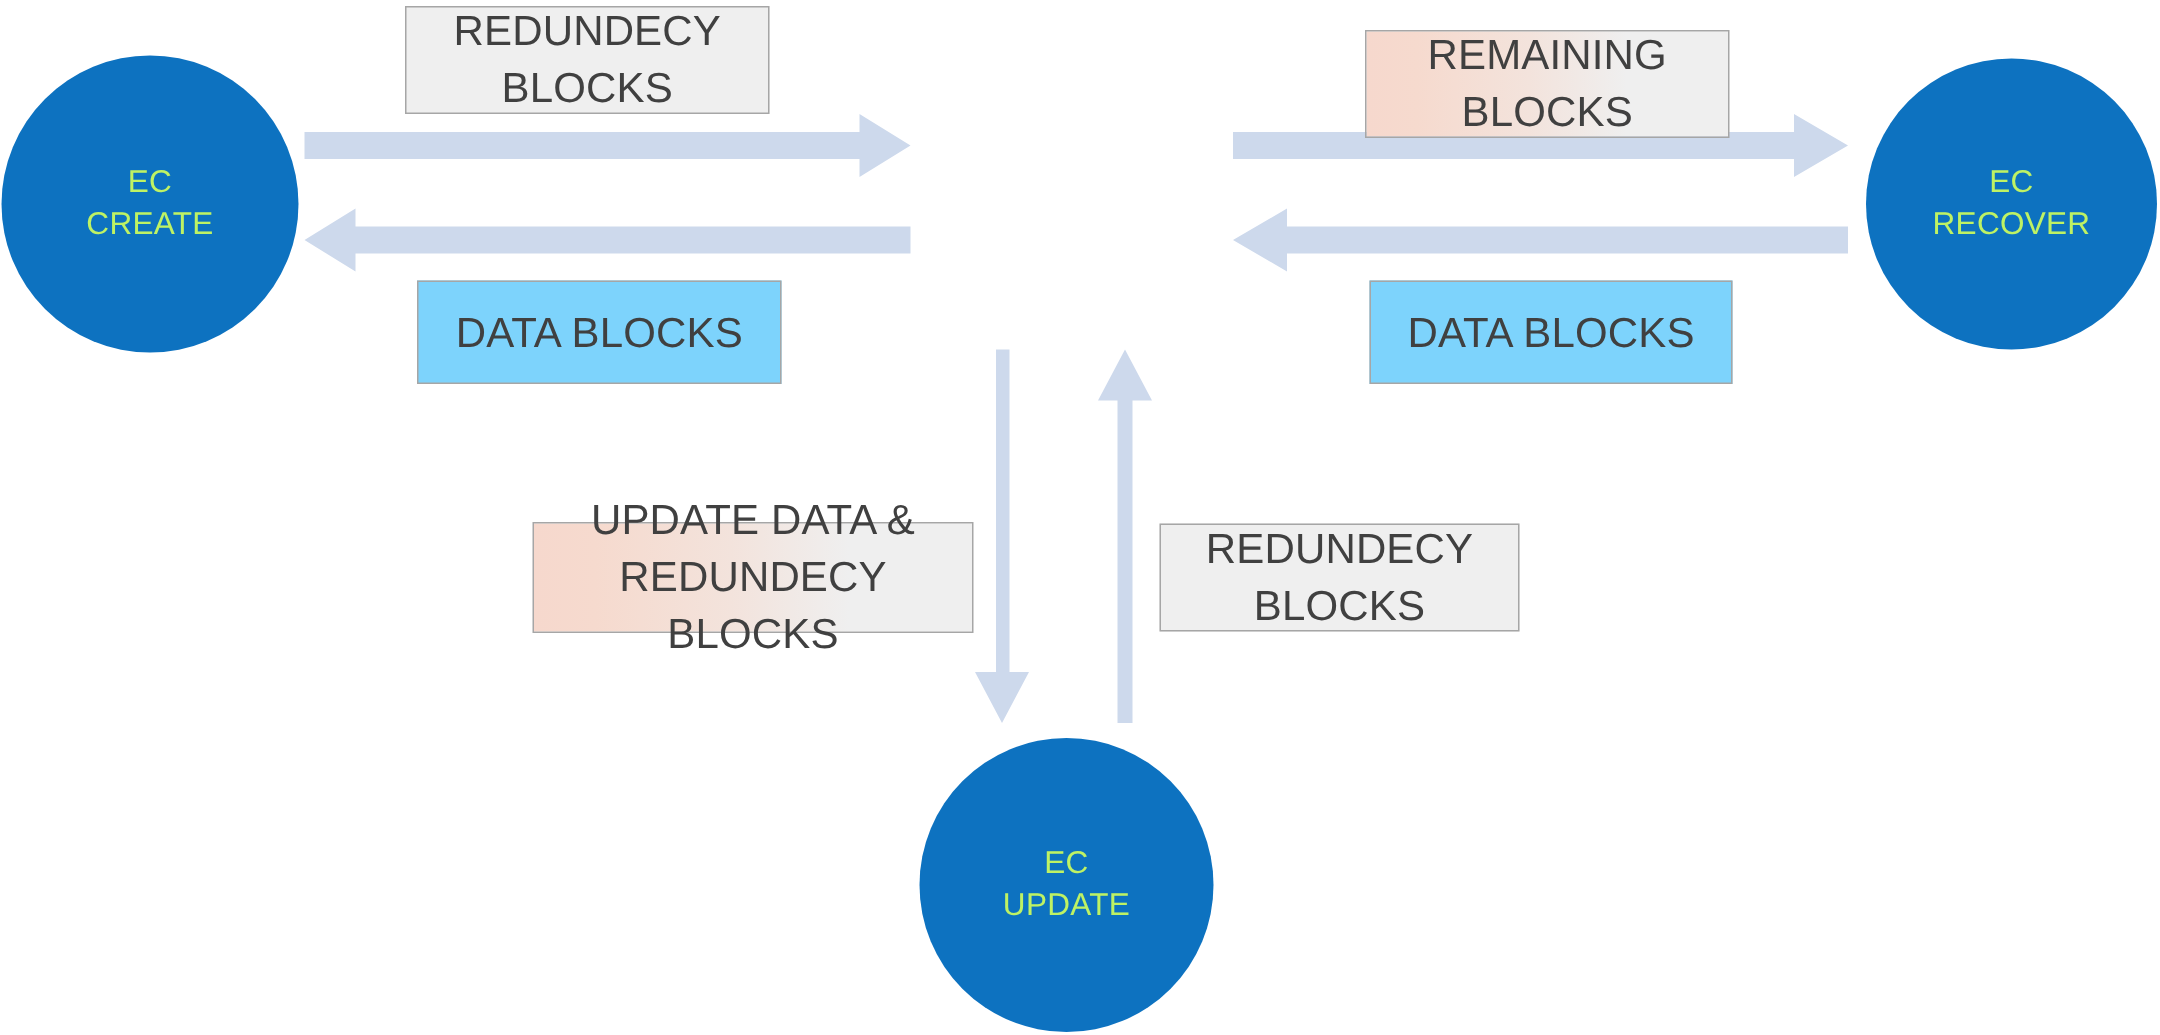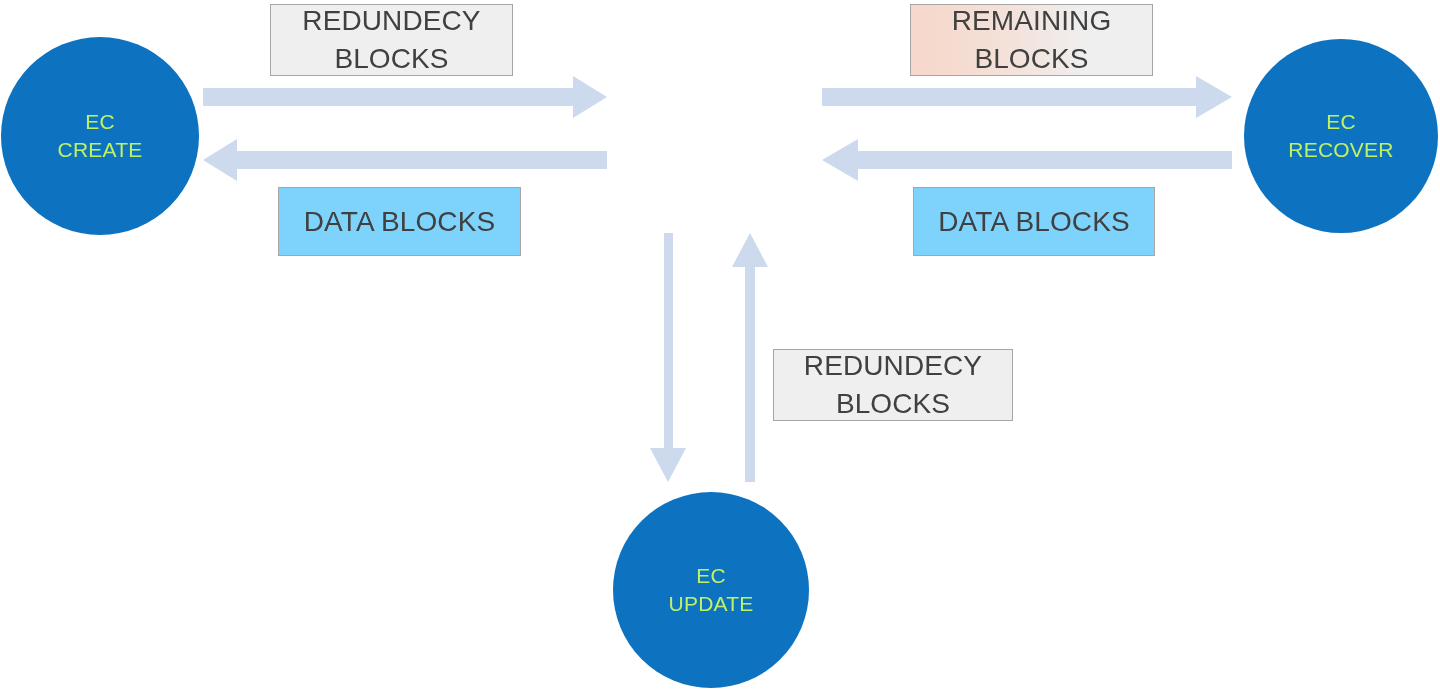--- a/index.html
+++ b/index.html
@@ -75,22 +75,24 @@
 RECOVER</div>
 
   <div class="node" style="left:613px;top:492px;width:196px;height:196px;">EC
 UPDATE</div>
 
   <div class="label-box box-gray" style="left:270px;top:4px;width:243px;height:72px;">REDUNDECY
 BLOCKS</div>
 
   <div class="label-box box-pink" style="left:278px;top:187px;width:243px;height:69px;">DATA BLOCKS</div>
 
-  <div class="label-box box-grad" style="left:910px;top:4px;width:243px;height:72px;">REMAINING
+  <div class="label-box box-grad" style="left:910px;top:20px;width:243px;height:72px;">REMAINING
 BLOCKS</div>
 
   <div class="label-box box-pink" style="left:913px;top:187px;width:242px;height:69px;">DATA BLOCKS</div>
 
+  <div class="label-box box-grad" style="left:355px;top:348px;width:294px;height:74px;">UPDATE DATA &amp;
+REDUNDECY BLOCKS</div>
 
   <div class="label-box box-gray" style="left:773px;top:349px;width:240px;height:72px;">REDUNDECY
 BLOCKS</div>
 
 </div>
 
 </body></html>

